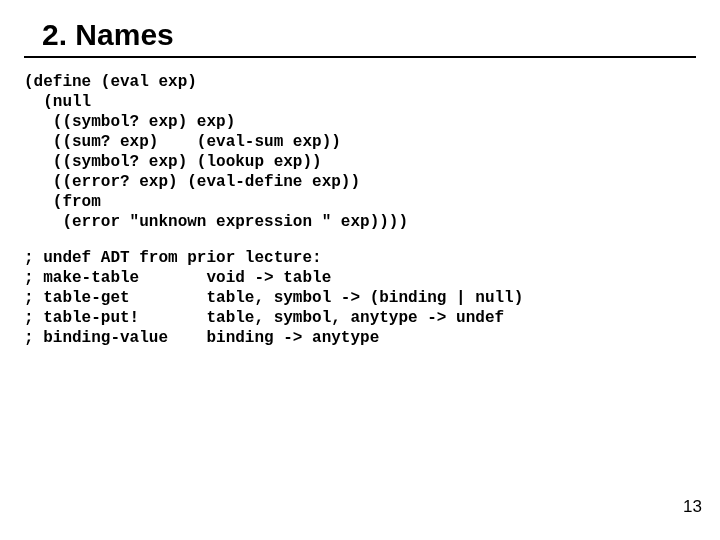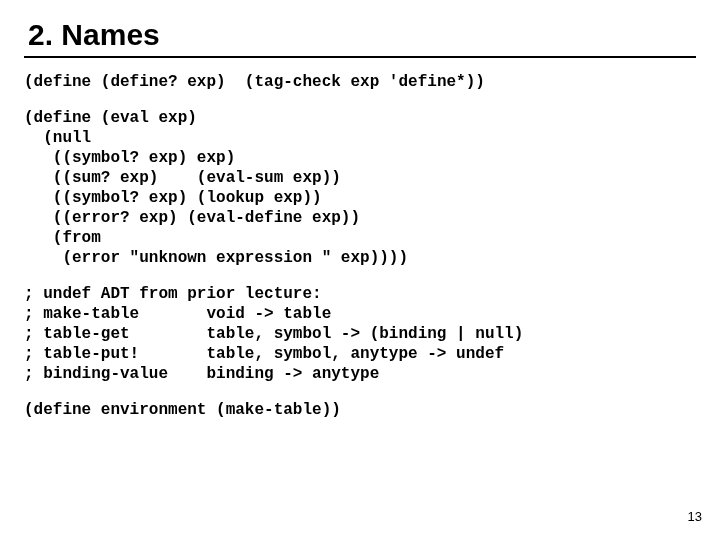--- a/index.html
+++ b/index.html
@@ -15,63 +15,61 @@
   .slide {
     box-sizing: border-box;
     width: 720px;
     height: 540px;
     padding: 18px 24px 0 24px;
     position: relative;
   }
   .title {
     font-size: 30px;
     font-weight: bold;
-    margin: 0 0 4px 4px;
+    margin: 0 0 4px 18px;
   }
   .rule {
     border: none;
     border-top: 2px solid #000;
     margin: 0 0 14px 0;
   }
   pre.code {
     font-family: "Courier New", Courier, monospace;
     font-size: 16px;
     line-height: 1.25;
     white-space: pre;
     margin: 0 0 16px 0;
   }
   .b { font-weight: bold; }
   .page-num {
     position: absolute;
     right: 18px;
-    bottom: 16px;
-    font-size: 13px;
+    bottom: 23px;
+    font-size: 17px;
   }
 </style>
 </head>
 <body>
 
 <div class="slide">
 
   <h1 class="title">2. Names</h1>
   <hr class="rule">
 
-  <pre class="code"><span class="b">(define (define? exp)  (tag-check exp '</span><span class="b">define*</span><span class="b">))</span></pre>
 
   <pre class="code"><span class="b">(define (eval exp)</span>
 <span class="b">  (null</span>
 <span class="b">   ((symbol? exp) exp)</span>
 <span class="b">   ((sum? exp)    (eval-sum exp))</span>
 <span class="b">   ((symbol? exp) (lookup exp))</span>
 <span class="b">   ((error? exp) (</span><span class="b">eval-define</span><span class="b"> exp))</span>
 <span class="b">   (from</span>
 <span class="b">    (error "unknown expression " exp))))</span></pre>
 
   <pre class="code"><span class="b">; undef ADT from prior lecture:</span>
 <span class="b">; make-table       void -&gt; table</span>
 <span class="b">; table-get        table, symbol -&gt; (binding | null)</span>
 <span class="b">; table-put!       table, symbol, anytype -&gt; undef</span>
 <span class="b">; binding-value    binding -&gt; anytype</span></pre>
 
-  <pre class="code"><span class="b">(define environment (make-table))</span></pre>
 
   <div class="page-num">13</div>
 </div>
 
 </body></html>

